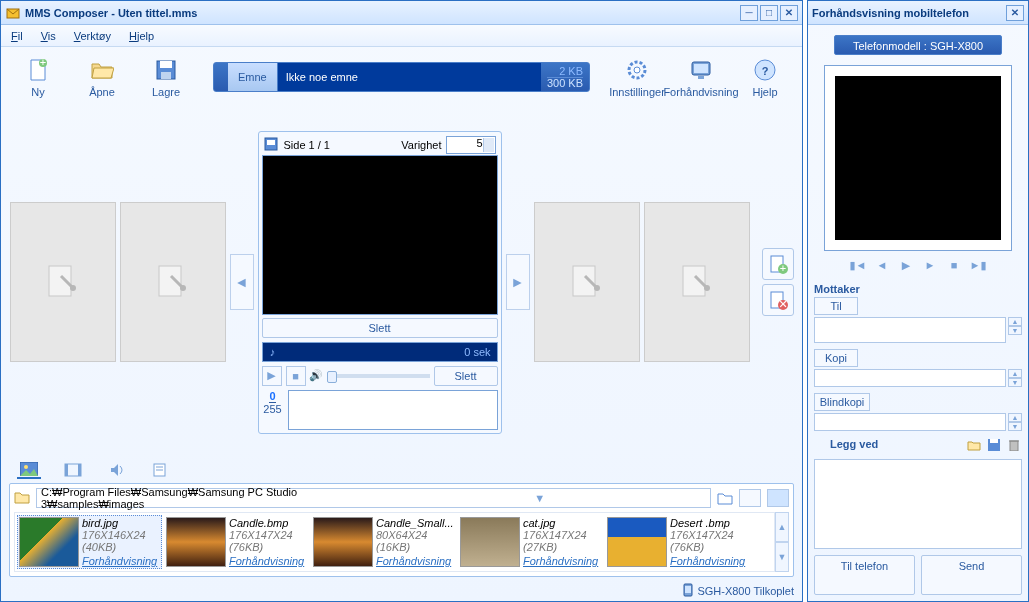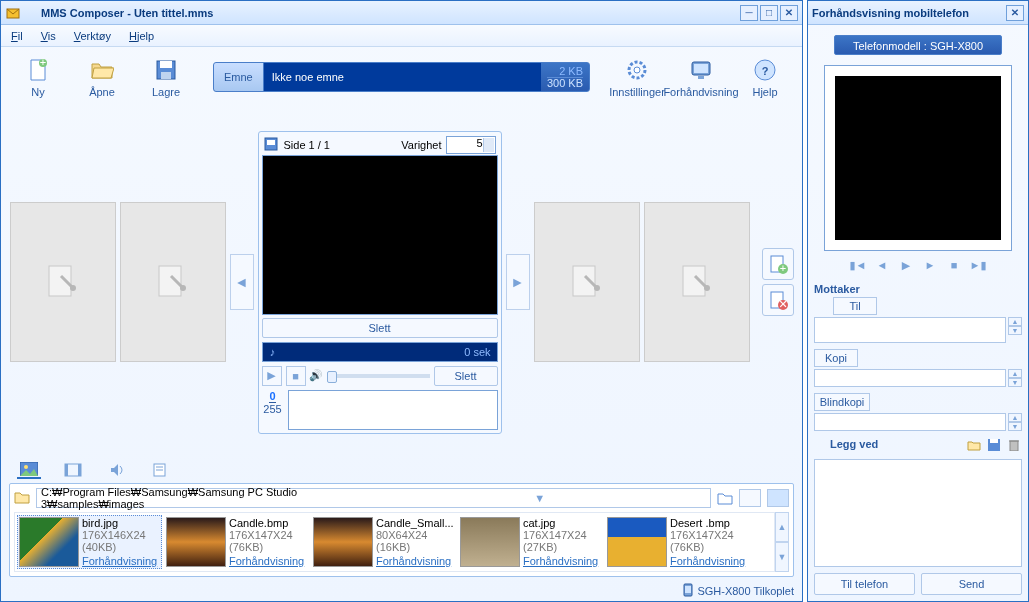--- a/index.html
+++ b/index.html
@@ -1,33 +1,33 @@
 <!DOCTYPE html>
 <html><head>
 <meta charset="utf-8">
 <style>
 *{box-sizing:border-box;margin:0;padding:0;font-family:Tahoma,Arial,sans-serif;font-size:11px;}
 body{background:#fff;width:1029px;height:602px;display:flex;overflow:hidden;}
 .window{border:1px solid #2a6fc3;display:flex;flex-direction:column;background:linear-gradient(#f5f9ff,#eef5ff);}
 .main-win{flex:1;margin-right:4px;}
 .preview-win{width:222px;}
 .titlebar{height:24px;background:linear-gradient(#e8f2ff,#cfe4ff);display:flex;align-items:center;padding:0 4px;color:#0a3b7e;font-weight:bold;border-bottom:1px solid #9ec1ec;}
-.titlebar .title{flex:1;display:flex;align-items:center;gap:20px;}
+.titlebar .title{flex:1;display:flex;align-items:center;gap:4px;}
 .app-icon{width:16px;height:16px;display:inline-block;}
 .winbtns{display:flex;gap:2px;}
 .winbtn{width:18px;height:16px;border:1px solid #6fa0db;background:#e6f0ff;display:flex;align-items:center;justify-content:center;color:#2a5aa0;font-size:10px;cursor:pointer;}
 .menubar{height:22px;background:linear-gradient(#f8fbff,#e9f2ff);display:flex;align-items:center;padding:0 10px;gap:18px;border-bottom:1px solid #c6daf2;}
 .menuitem{color:#0a3b7e;text-decoration:underline;text-decoration-color:transparent;cursor:pointer;}
 .menuitem::first-letter{text-decoration:underline;}
 .toolbar{height:60px;display:flex;align-items:center;gap:10px;padding:4px 10px;}
 .tbtn{display:flex;flex-direction:column;align-items:center;width:54px;cursor:pointer;}
 .tbtn .ticon{width:28px;height:28px;display:flex;align-items:center;justify-content:center;}
 .tbtn span{color:#2a5aa0;margin-top:2px;}
 .subject{flex:1;display:flex;align-items:center;border:1px solid #4a7ec9;background:linear-gradient(#3c75c6,#2a5bb0);border-radius:3px;height:30px;margin:0 10px;overflow:hidden;}
-.subject .lbl{color:#cde1ff;background:linear-gradient(#c9deff,#a8c8f1);color:#2a5aa0;padding:0 10px;height:100%;display:flex;align-items:center;border-right:1px solid #4a7ec9;}
+.subject .lbl{color:#cde1ff;background:linear-gradient(#c9deff,#a8c8f1);color:#2a5aa0;padding:0 10px;height:100%;display:flex;align-items:center;border-right:1px solid #4a7ec9;margin-left:14px;}
 .subject .inp{flex:1;color:#fff;padding:0 8px;background:#003a9c;height:100%;display:flex;align-items:center;}
 .subject .size{color:#cde1ff;padding:0 6px;text-align:right;font-size:10px;line-height:11px;}
 .subject .size .top{color:#8ebbff;border-bottom:1px solid #5a8cd6;}
 .workspace{flex:1;display:flex;flex-direction:column;padding:0 8px 4px 8px;overflow:hidden;}
 .editarea{flex:1;display:flex;align-items:center;justify-content:center;gap:4px;position:relative;}
 .slidethumb{width:106px;height:160px;background:#e7e7e7;border:1px solid #ccc;display:flex;align-items:center;justify-content:center;}
 .slidethumb svg{opacity:.5;}
 .navbtn{width:24px;height:56px;border:1px solid #bcd0ec;background:#f5f9ff;display:flex;align-items:center;justify-content:center;cursor:pointer;color:#7aa3d8;font-size:14px;}
 .centerpanel{width:244px;border:1px solid #9ec1ec;background:#f5f9ff;border-radius:3px;display:flex;flex-direction:column;padding:3px;}
 .slidehdr{height:20px;display:flex;align-items:center;gap:4px;padding:0 2px;}
@@ -89,21 +89,21 @@
 .field-row{display:flex;gap:2px;}
 .field-btn{width:44px;height:18px;border:1px solid #b0c8e8;background:#f5f9ff;color:#2a5aa0;cursor:pointer;text-align:center;line-height:16px;}
 .field-input{flex:1;border:1px solid #b0c8e8;background:#fff;height:26px;}
 .field-input.thin{height:18px;}
 .spinbtns{display:flex;flex-direction:column;width:14px;}
 .spinbtns div{height:9px;border:1px solid #b0c8e8;background:#f0f6ff;font-size:7px;text-align:center;line-height:7px;color:#7aa3d8;}
 .attach-row{display:flex;align-items:center;gap:4px;padding-left:16px;}
 .attach-row .icons{margin-left:auto;display:flex;gap:4px;}
 .smicon{width:16px;height:16px;cursor:pointer;display:flex;align-items:center;justify-content:center;}
 .sendrow{display:flex;gap:6px;margin-top:auto;}
-.sendrow .sbtn{flex:1;height:22px;border:1px solid #b0c8e8;background:#f5f9ff;border-radius:2px;color:#2a5aa0;cursor:pointer;text-align:center;line-height:20px;}
+.sendrow .sbtn{flex:1;height:40px;border:1px solid #b0c8e8;background:#f5f9ff;border-radius:2px;color:#2a5aa0;cursor:pointer;text-align:center;line-height:20px;}
 </style>
 </head>
 <body>
 
 <div class="window main-win">
   <div class="titlebar">
     <div class="title">
       <span class="app-icon">
         <svg width="16" height="16">
             <rect x="2" y="4" width="12" height="9" fill="#f5c030" stroke="#a07010"></rect>
@@ -327,21 +327,21 @@
           <span class="drop">▼</span>
         </div>
         <span class="smicon">
             <svg width="16" height="14">
               <path d="M1 3h5l2 2h7v8H1z" fill="none" stroke="#5a8cd6"></path>
             </svg>
           </span>
         <div class="viewbtn"></div>
         <div class="viewbtn active"></div>
       </div>
-      <div style="display:flex;">
+      <div style="display:flex;font-style:italic;">
         <div class="filelist" id="filelist" style="flex:1">
             <div class="fileitem sel">
               <div class="thumb bird"></div>
   <div class="fileinfo">
     <span class="nm">bird.jpg</span>
     <span class="meta">176X146X24</span>
     <span class="meta">(40KB)</span>
     <span class="link">Forhåndvisning</span>
   </div>
             </div>
@@ -417,21 +417,21 @@
       <div class="mb">▮◄</div>
       <div class="mb">◄</div>
       <div class="mb">▶</div>
       <div class="mb">►</div>
       <div class="mb">■</div>
       <div class="mb">►▮</div>
     </div>
 
     <div class="field-group">
       <div class="field-label">Mottaker</div>
-      <div class="field-row" style="margin-bottom:2px;margin-left:19px;">
+      <div class="field-row" style="margin-bottom:2px;">
           <div class="field-btn">Til</div>
         </div>
       <div class="field-row">
           <div class="field-input"></div>
           <div class="spinbtns">
             <div>▲</div>
             <div>▼</div>
           </div>
         </div>
     </div>

